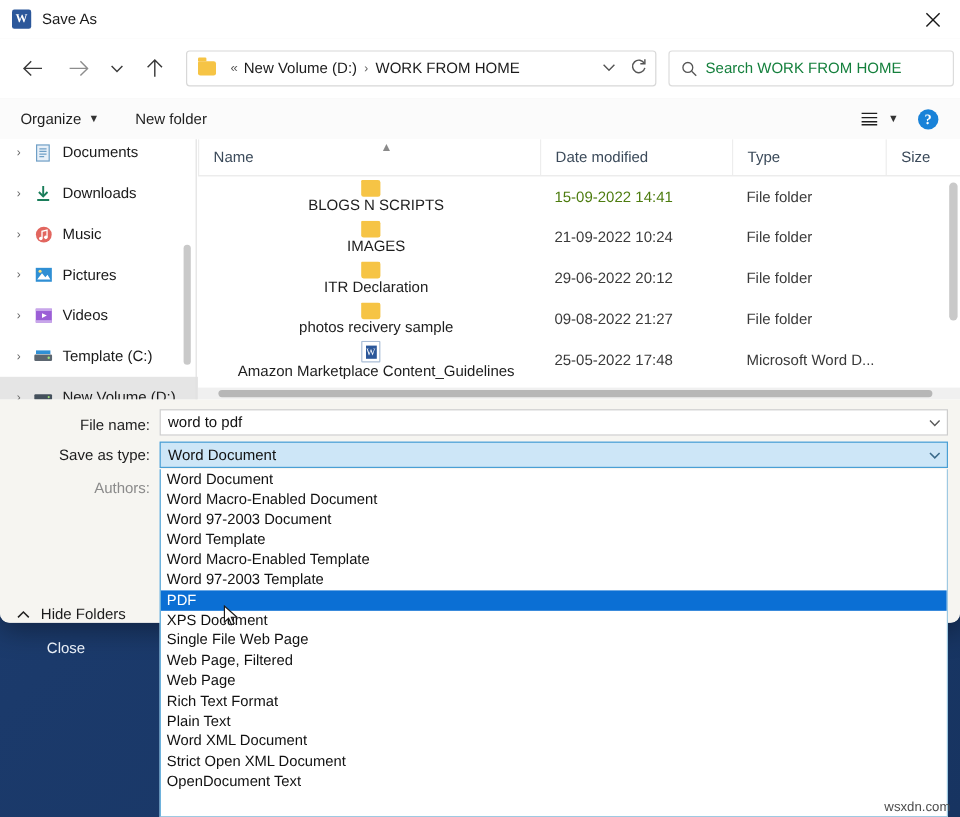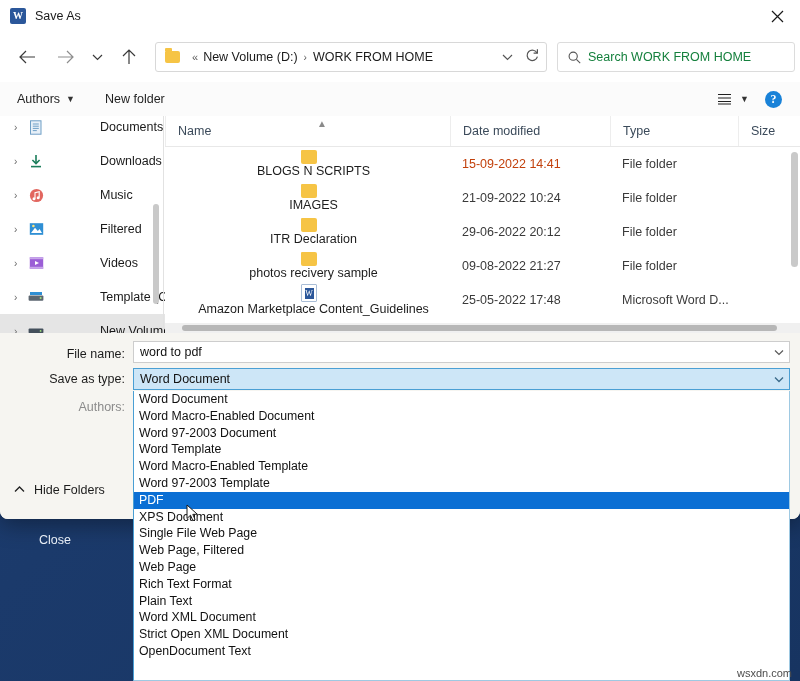--- a/index.html
+++ b/index.html
@@ -208,21 +208,21 @@
     color: #666;
     font-size: 10px;
     flex: none;
   }
   .tree-ico {
     width: 16px; height: 16px;
     margin-right: 8px;
     flex: none;
     display: flex; align-items: center; justify-content: center;
   }
-  .tree-label { white-space: nowrap; overflow: hidden; margin-left: 48px; }
+  .tree-label { white-space: nowrap; overflow: hidden; }
 
   .navsplit {
     position: absolute;
     left: 163px; top: 0;
     width: 1px; height: 217px;
     background: #e2e2e2;
   }
   .nav-scroll {
     position: absolute;
     left: 153px; top: 88px;
@@ -367,21 +367,21 @@
     display:flex; align-items:center; justify-content:center;
     color:#3a6a8a; font-size: 10px;
   }
 
   
   .hidefolders {
     position: absolute;
     left: 0; top: 483px;
     height: 36px;
     display: flex;
-    align-items: flex-start;
+    align-items: flex-end;
     font-size: 12.5px;
     color: #1c1c1c;
   }
   .hf-caret { margin-left: 14px; margin-right: 9px; color:#222; font-size: 11px; }
 
   
   #dropdown {
     position: absolute;
     left: 133px; top: 391px;
     width: 657px;
@@ -502,21 +502,21 @@
               <circle cx="5.2" cy="5.2" r="4.1" stroke="#555" stroke-width="1.1" fill="none"></circle>
               <path d="M8.4 8.4 L12.2 12.2" stroke="#555" stroke-width="1.1"></path>
             </svg>
         </div>
         <div class="search-ph">Search WORK FROM HOME</div>
       </div>
     </div>
 
     <div class="cmdbar">
       <div class="cmd-item cmd-organize">
-        <span>Authors</span>
+        <span>Organize</span>
         <span class="cmd-caret">▼</span>
       </div>
       <div class="cmd-item cmd-newfolder">
         <span>New folder</span>
       </div>
       <div class="cmd-right">
         <div class="viewlines">
           <svg width="15" height="12" viewBox="0 0 15 12">
               <path d="M1 1.5 H14 M1 5 H14 M1 8.5 H14 M1 11 H14" stroke="#1f1f1f" stroke-width="1.2"></path>
             </svg>
@@ -564,21 +564,21 @@
         </div>
         <div class="tree-item">
           <span class="tree-chev">›</span>
           <span class="tree-ico">
             <svg width="15" height="14" viewBox="0 0 15 14">
                 <rect x="0.8" y="1.2" width="13.4" height="11.6" fill="#2f8fd4"></rect>
                 <path d="M2 11 L6 5.8 L8.8 9 L10.6 7 L13 11 Z" fill="#ffffff"></path>
                 <circle cx="4.4" cy="4" r="1.3" fill="#ffe27a"></circle>
               </svg>
           </span>
-          <span class="tree-label">Filtered</span>
+          <span class="tree-label">Pictures</span>
         </div>
         <div class="tree-item">
           <span class="tree-chev">›</span>
           <span class="tree-ico">
             <svg width="15" height="14" viewBox="0 0 15 14">
                 <rect x="0.8" y="1.2" width="13.4" height="11.6" fill="#9b5ed6"></rect>
                 <rect x="0.8" y="1.2" width="13.4" height="2" fill="#c8a6ea"></rect>
                 <rect x="0.8" y="10.8" width="13.4" height="2" fill="#c8a6ea"></rect>
                 <path d="M6 5 L10 7 L6 9 Z" fill="#ffffff"></path>
               </svg>
@@ -618,21 +618,21 @@
           <div class="ch" style="width:128px">Type</div>
           <div class="ch" style="width:62px">Size</div>
           <div class="sort-caret">▲</div>
         </div>
 
         <div class="frow">
           <div class="fcell name" style="width:285px">
             <span class="fname-ico ico-folder"></span>
             <span>BLOGS N SCRIPTS</span>
           </div>
-          <div class="fcell" style="width:160px;color:#c2410c">15-09-2022 14:41</div>
+          <div class="fcell" style="width:160px;color:#4d7c0f">15-09-2022 14:41</div>
           <div class="fcell" style="width:128px;color:#3a3a3a">File folder</div>
           <div class="fcell" style="width:62px"></div>
         </div>
         <div class="frow">
           <div class="fcell name" style="width:285px">
             <span class="fname-ico ico-folder"></span>
             <span>IMAGES</span>
           </div>
           <div class="fcell" style="width:160px;color:#3a3a3a">21-09-2022 10:24</div>
           <div class="fcell" style="width:128px;color:#3a3a3a">File folder</div>

